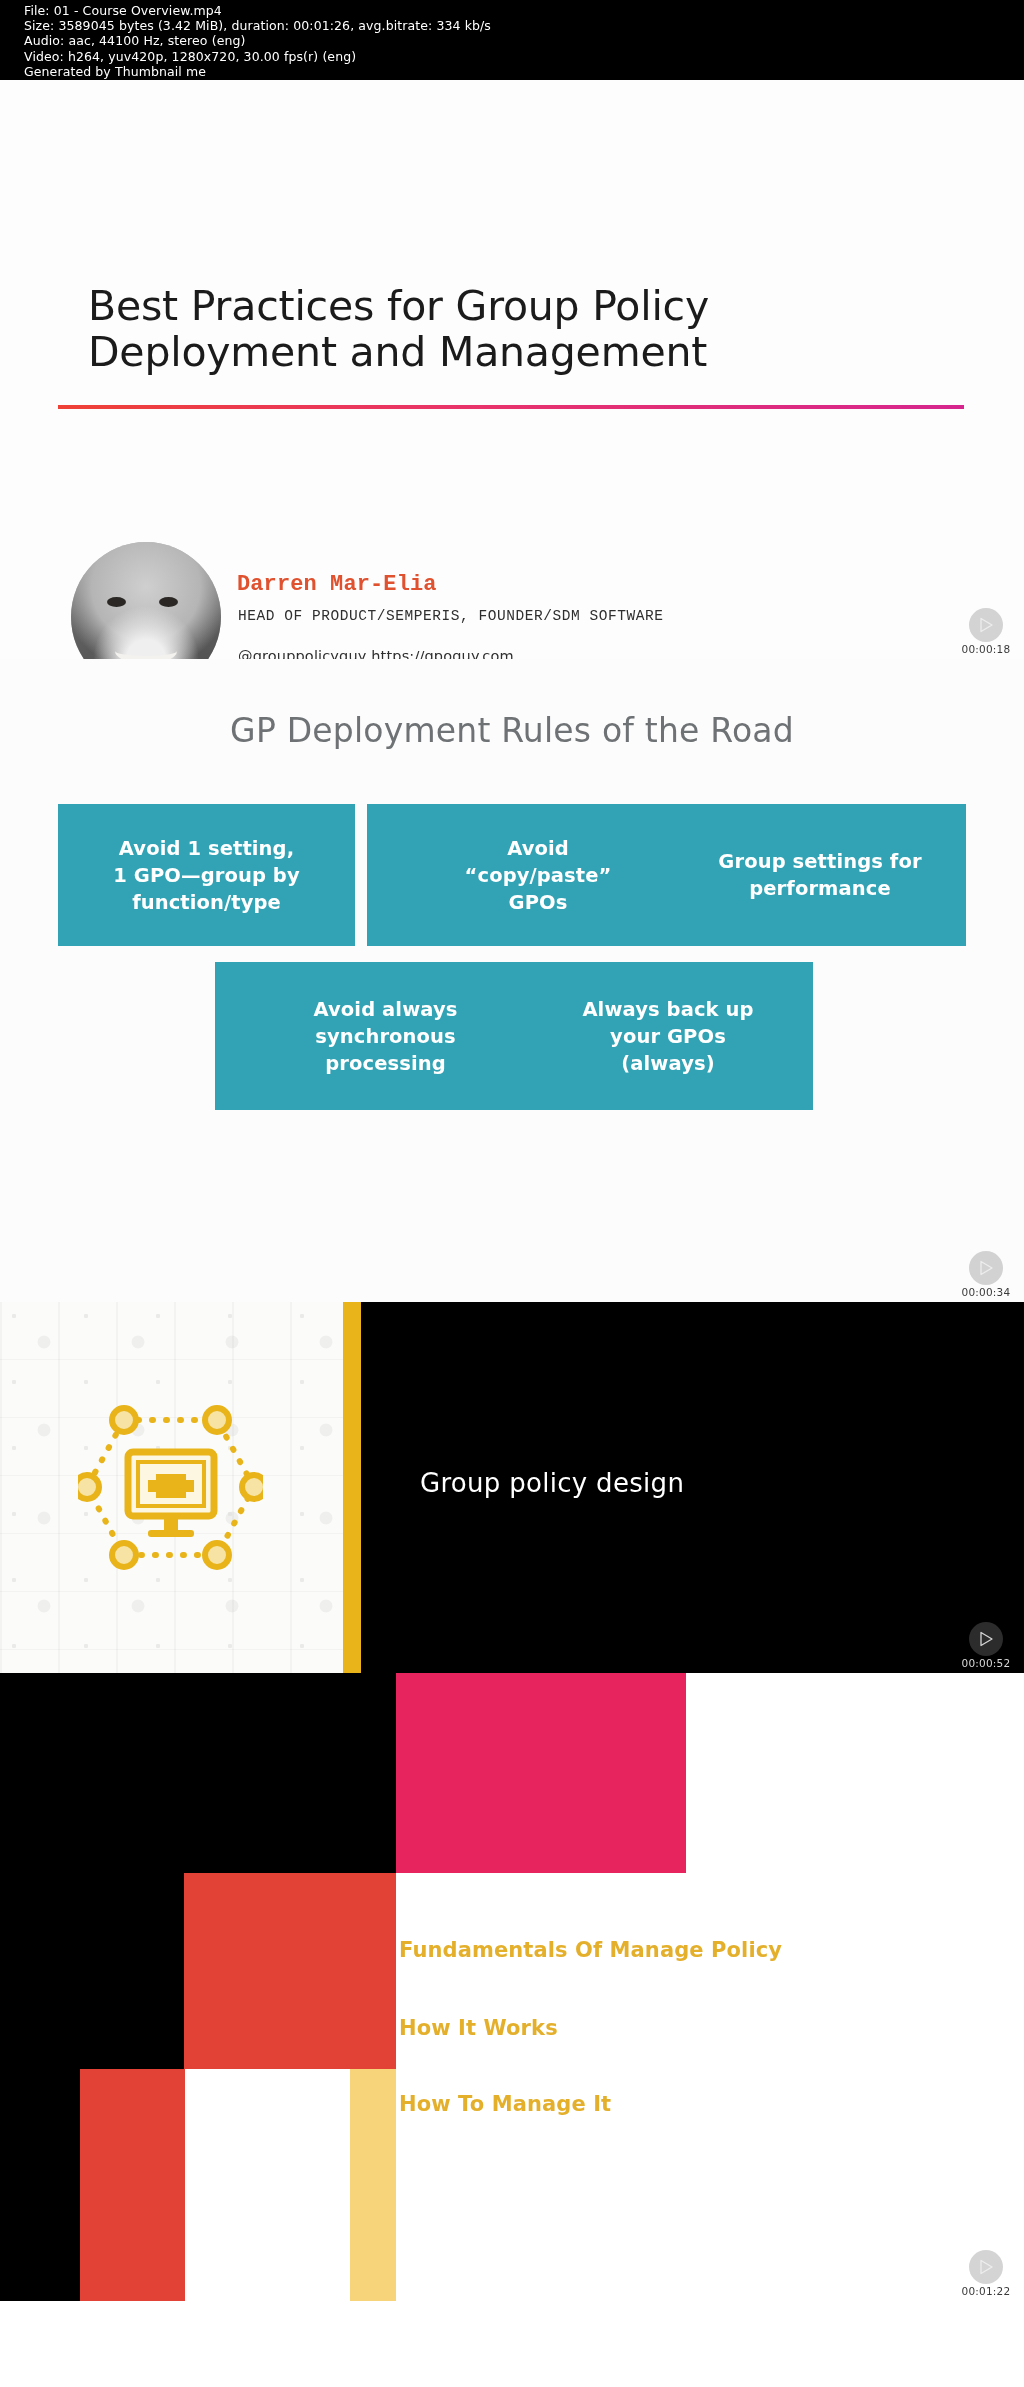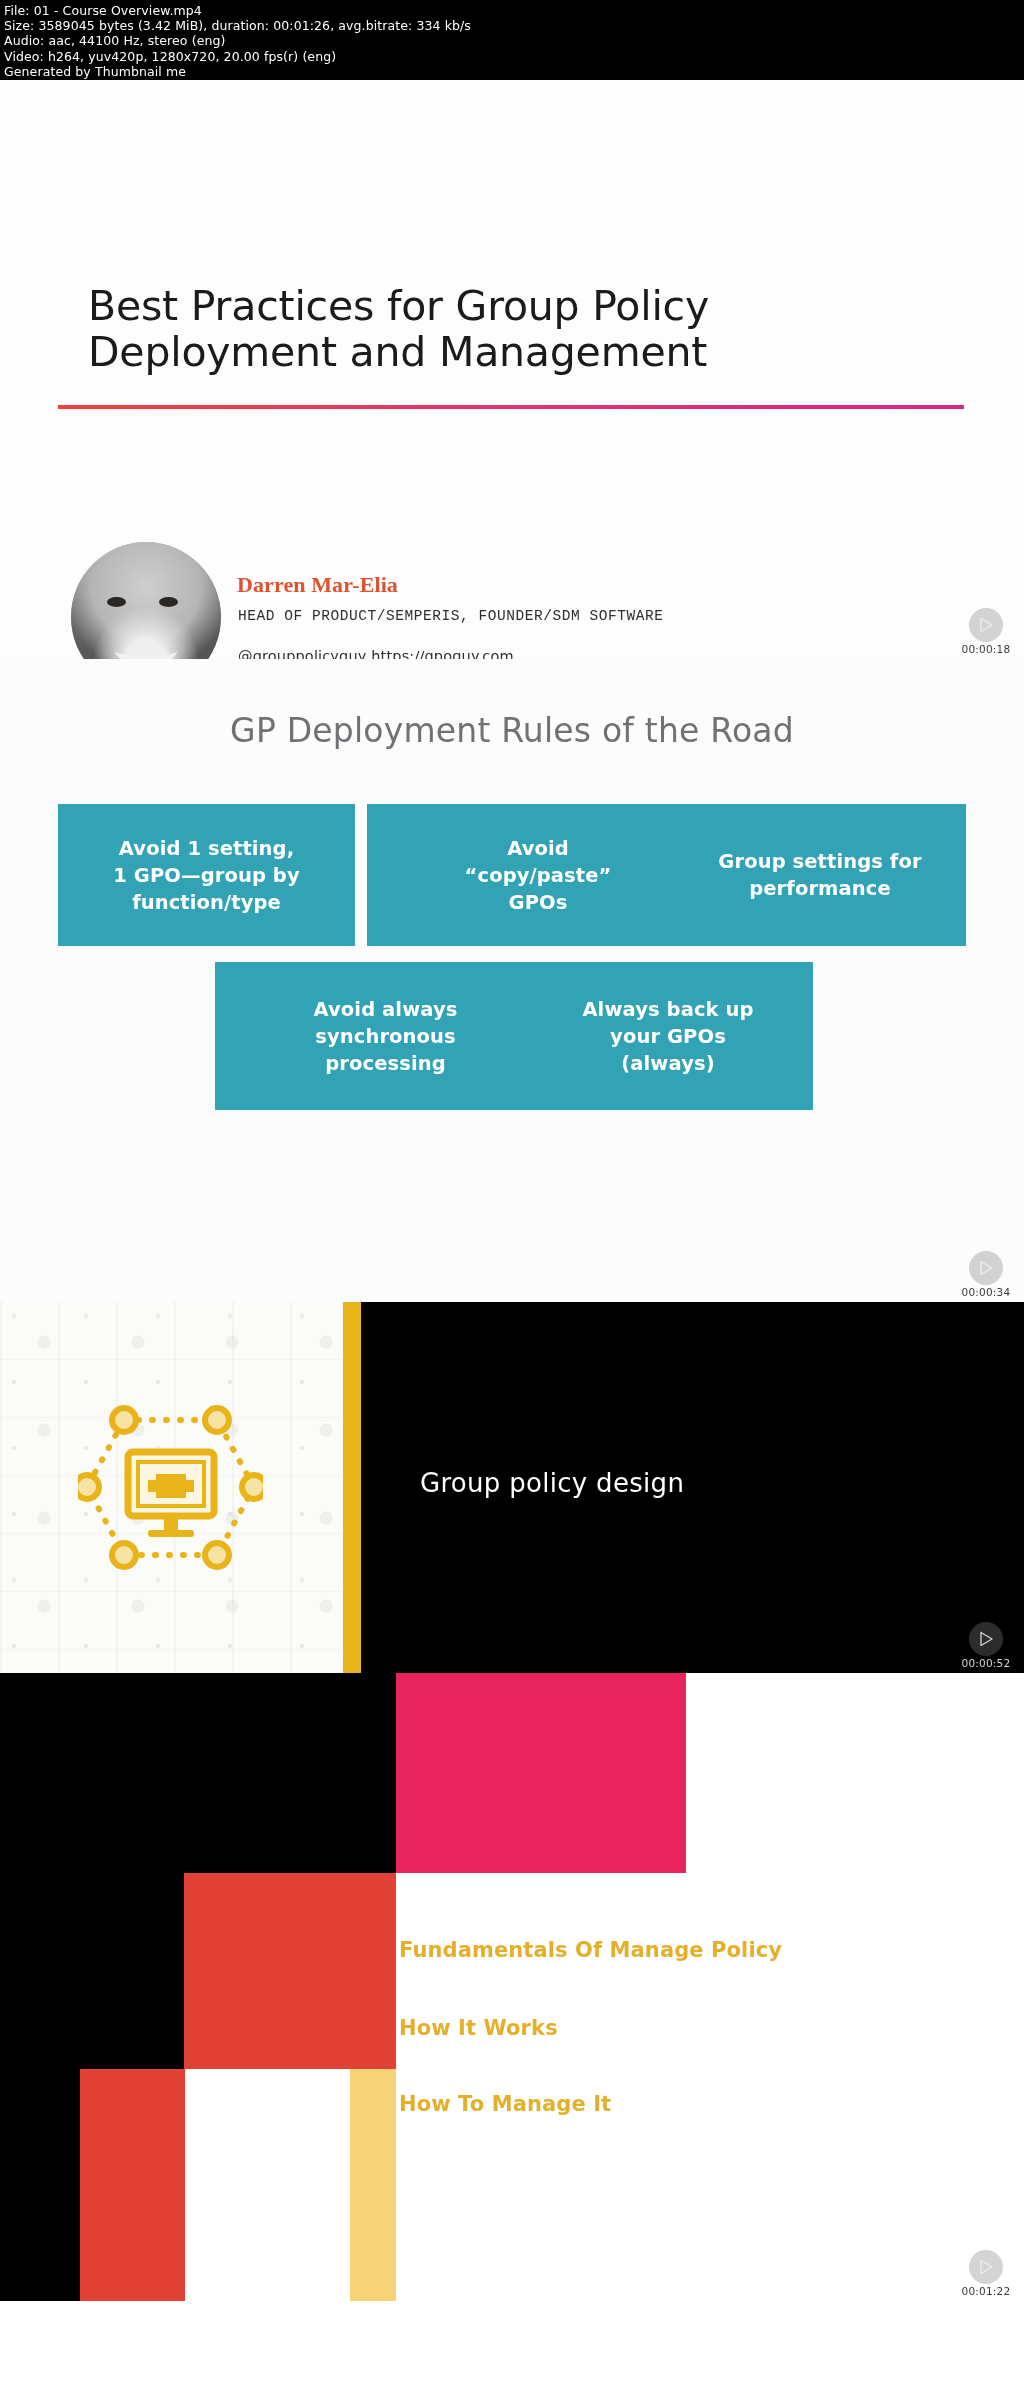--- a/index.html
+++ b/index.html
@@ -13,21 +13,21 @@
   
   .meta-header {
     width:1024px; height:80px;
     background:#000000; color:#ffffff;
     padding:3px 4px 0 4px;
     font-family:"DejaVu Sans", sans-serif;
     font-size:12.5px; line-height:15.2px;
     letter-spacing:0.1px;
     white-space:nowrap; overflow:hidden;
   }
-  .meta-line { display:block; }
+  .meta-line { display:block;margin-left:20px; }
 
   
   .sheet { position:relative; width:1024px; }
 
   .frame { position:relative; width:1024px; overflow:hidden; }
 
   
   .badge-wrap {
     position:absolute; right:6px; bottom:4px;
     width:64px; text-align:center;
@@ -84,21 +84,21 @@
   .f1 .avatar .eye-l { left:36px; }
   .f1 .avatar .eye-r { left:88px; }
   .f1 .avatar .smile {
     position:absolute; left:44px; top:96px;
     width:62px; height:26px;
     border-bottom:8px solid #f4f2ef;
     border-radius:0 0 50% 50%;
   }
   .f1 .pname {
     position:absolute; left:237px; top:492px;
-    font-family:Liberation Serif, serif;
+    font-family:Liberation Mono, monospace;
     font-size:22px; font-weight:700; color:#e0522f;
     letter-spacing:.1px;
   }
   .f1 .prole {
     position:absolute; left:238px; top:528px;
     font-family:Liberation Mono, monospace;
     font-size:14.5px; color:#2f2f2f; letter-spacing:.55px;
   }
   .f1 .plinks {
     position:absolute; left:238px; top:568px;
@@ -179,21 +179,21 @@
     letter-spacing:.1px;
   }
 </style>
 </head>
 <body>
 
 <div class="meta-header">
   <span class="meta-line">File: 01 - Course Overview.mp4</span>
   <span class="meta-line">Size: 3589045 bytes (3.42 MiB), duration: 00:01:26, avg.bitrate: 334 kb/s</span>
   <span class="meta-line">Audio: aac, 44100 Hz, stereo (eng)</span>
-  <span class="meta-line">Video: h264, yuv420p, 1280x720, 20.00 fps(r) (eng)</span>
+  <span class="meta-line">Video: h264, yuv420p, 1280x720, 30.00 fps(r) (eng)</span>
   <span class="meta-line">Generated by Thumbnail me</span>
 </div>
 
 <div class="sheet">
 
   <div class="frame f1">
     <div class="title">Best Practices for Group Policy Deployment and Management</div>
     <div class="rule"></div>
 
     <div class="avatar">

